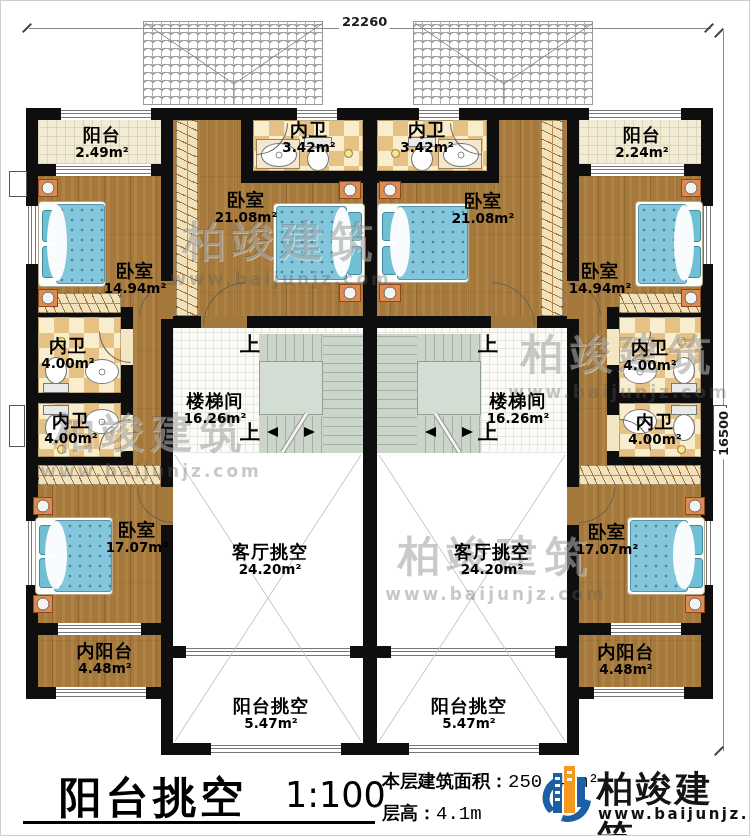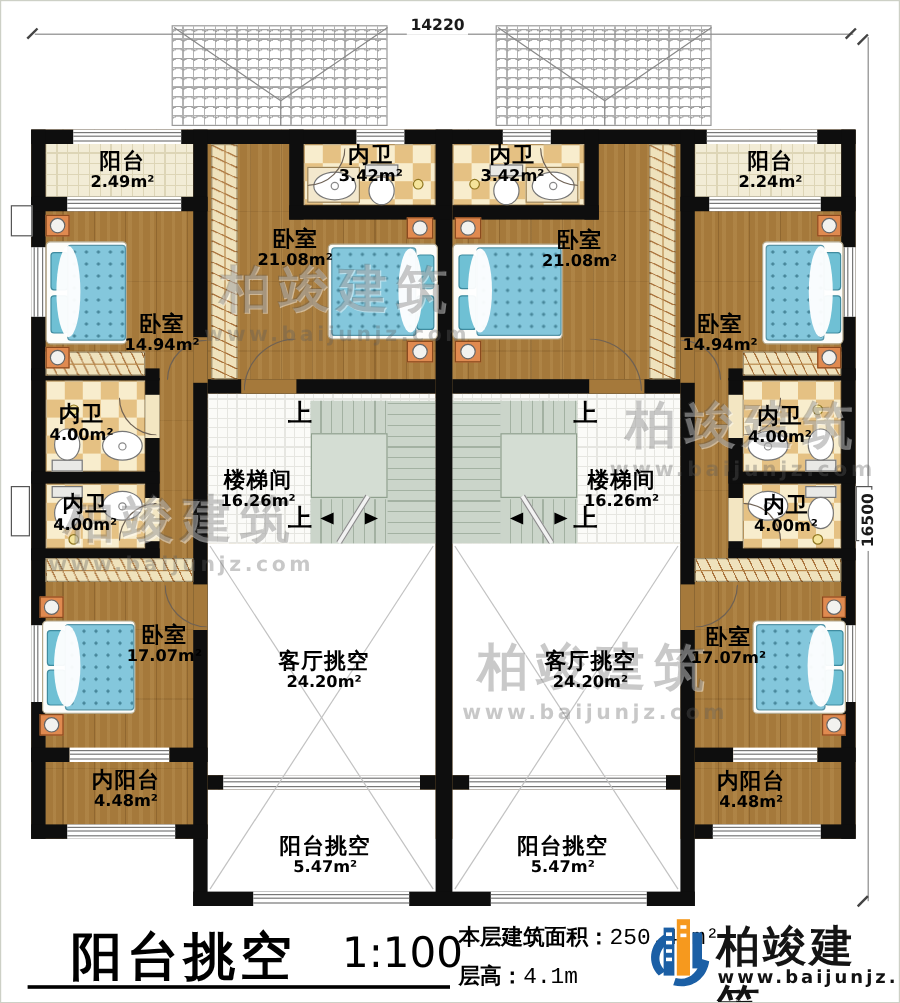--- a/index.html
+++ b/index.html
@@ -89,21 +89,21 @@
   <div class="roof" style="left:412px;top:20px;width:180px;height:84px;">
     <svg class="lines" width="180" height="84" style="left:0;top:0">
       <polyline points="1,1 90,62 179,1" fill="none" stroke="#8a8a8a" stroke-width="1"></polyline>
       <line x1="90" y1="62" x2="90" y2="83" stroke="#8a8a8a" stroke-width="1"></line>
     </svg>
   </div>
 
   <div class="dimline" style="left:28px;top:27px;width:682px;height:1px;"></div>
   <div class="tick" style="left:25px;top:21px;transform:rotate(45deg);"></div>
   <div class="tick" style="left:707px;top:21px;transform:rotate(45deg);"></div>
-  <div class="dimtext" style="left:338px;top:13px;">14220</div>
+  <div class="dimtext" style="left:338px;top:13px;">22260</div>
   <div class="dimline" style="left:722px;top:30px;width:1px;height:720px;"></div>
   <div class="tick" style="left:717px;top:26px;transform:rotate(45deg);"></div>
   <div class="tick" style="left:717px;top:744px;transform:rotate(45deg);"></div>
   <div class="dimtext" style="left:697px;top:425px;transform:rotate(-90deg);transform-origin:center;">16500</div>
 
   <div class="wood" style="left:25px;top:107px;width:687px;height:591px;"></div>
 
   <div class="tile-cream" style="left:37px;top:119px;width:123px;height:44px;"></div>
   <div class="tile-cream" style="left:578px;top:119px;width:122px;height:44px;"></div>
 

